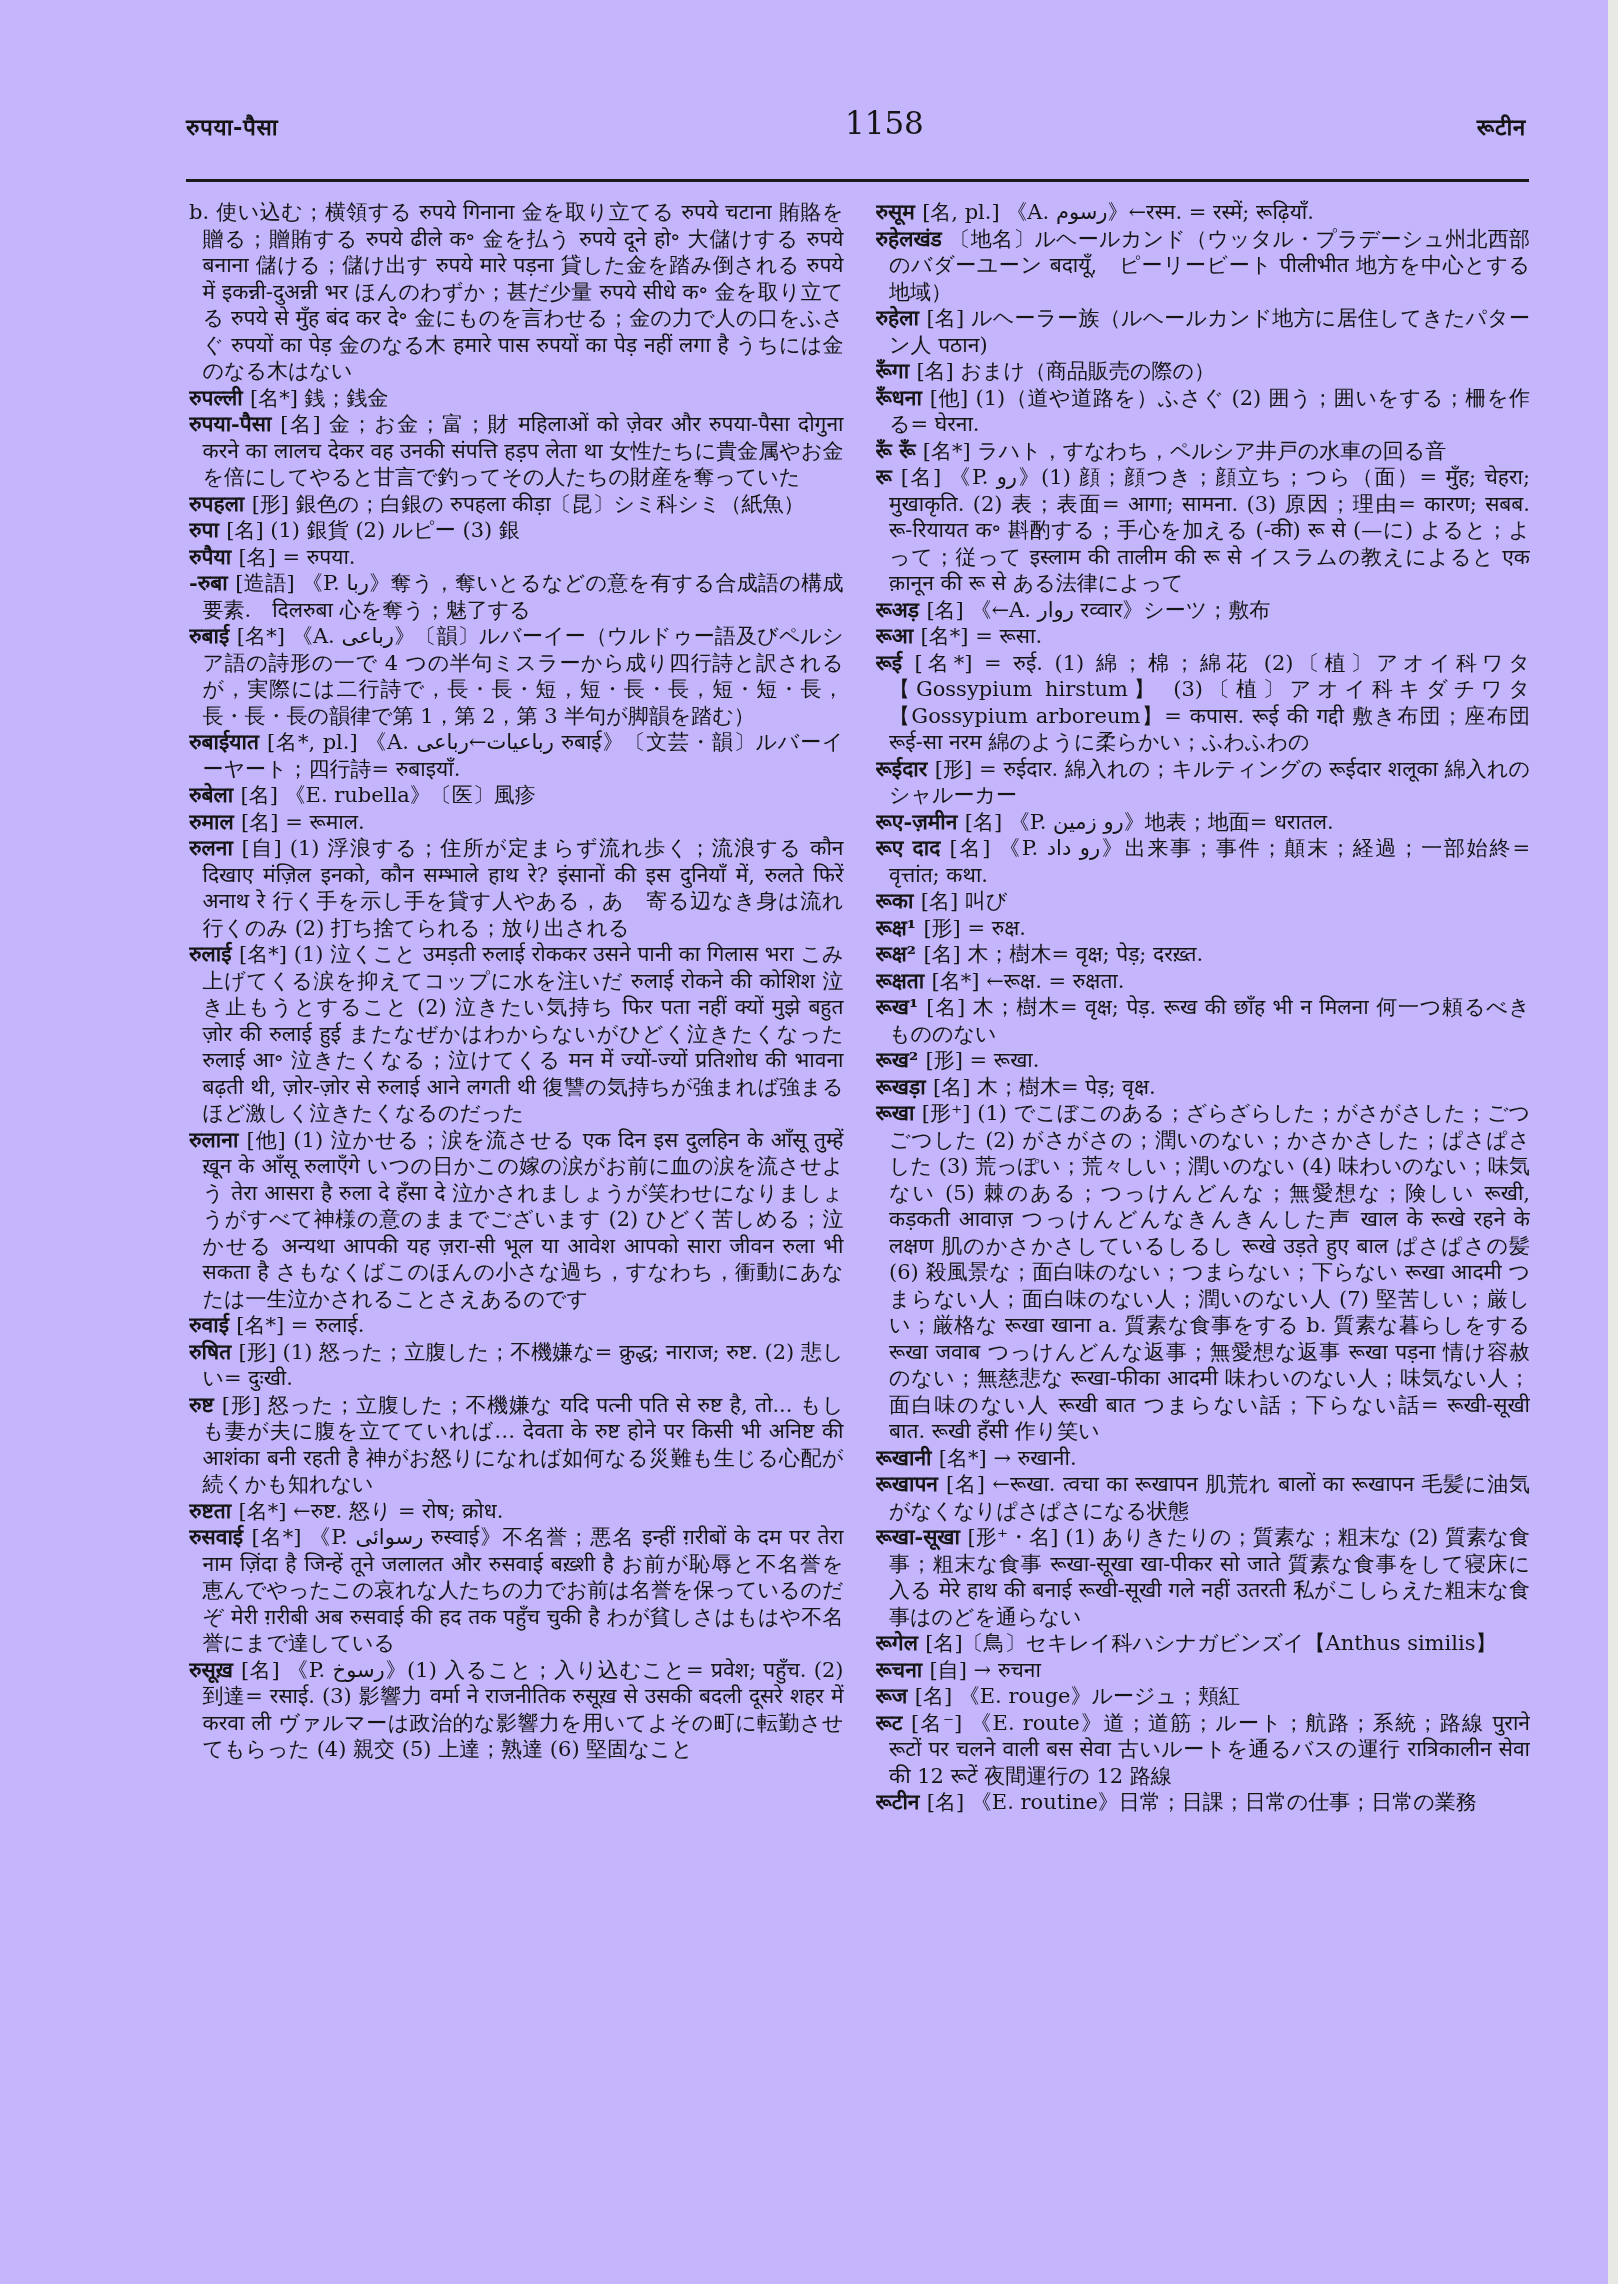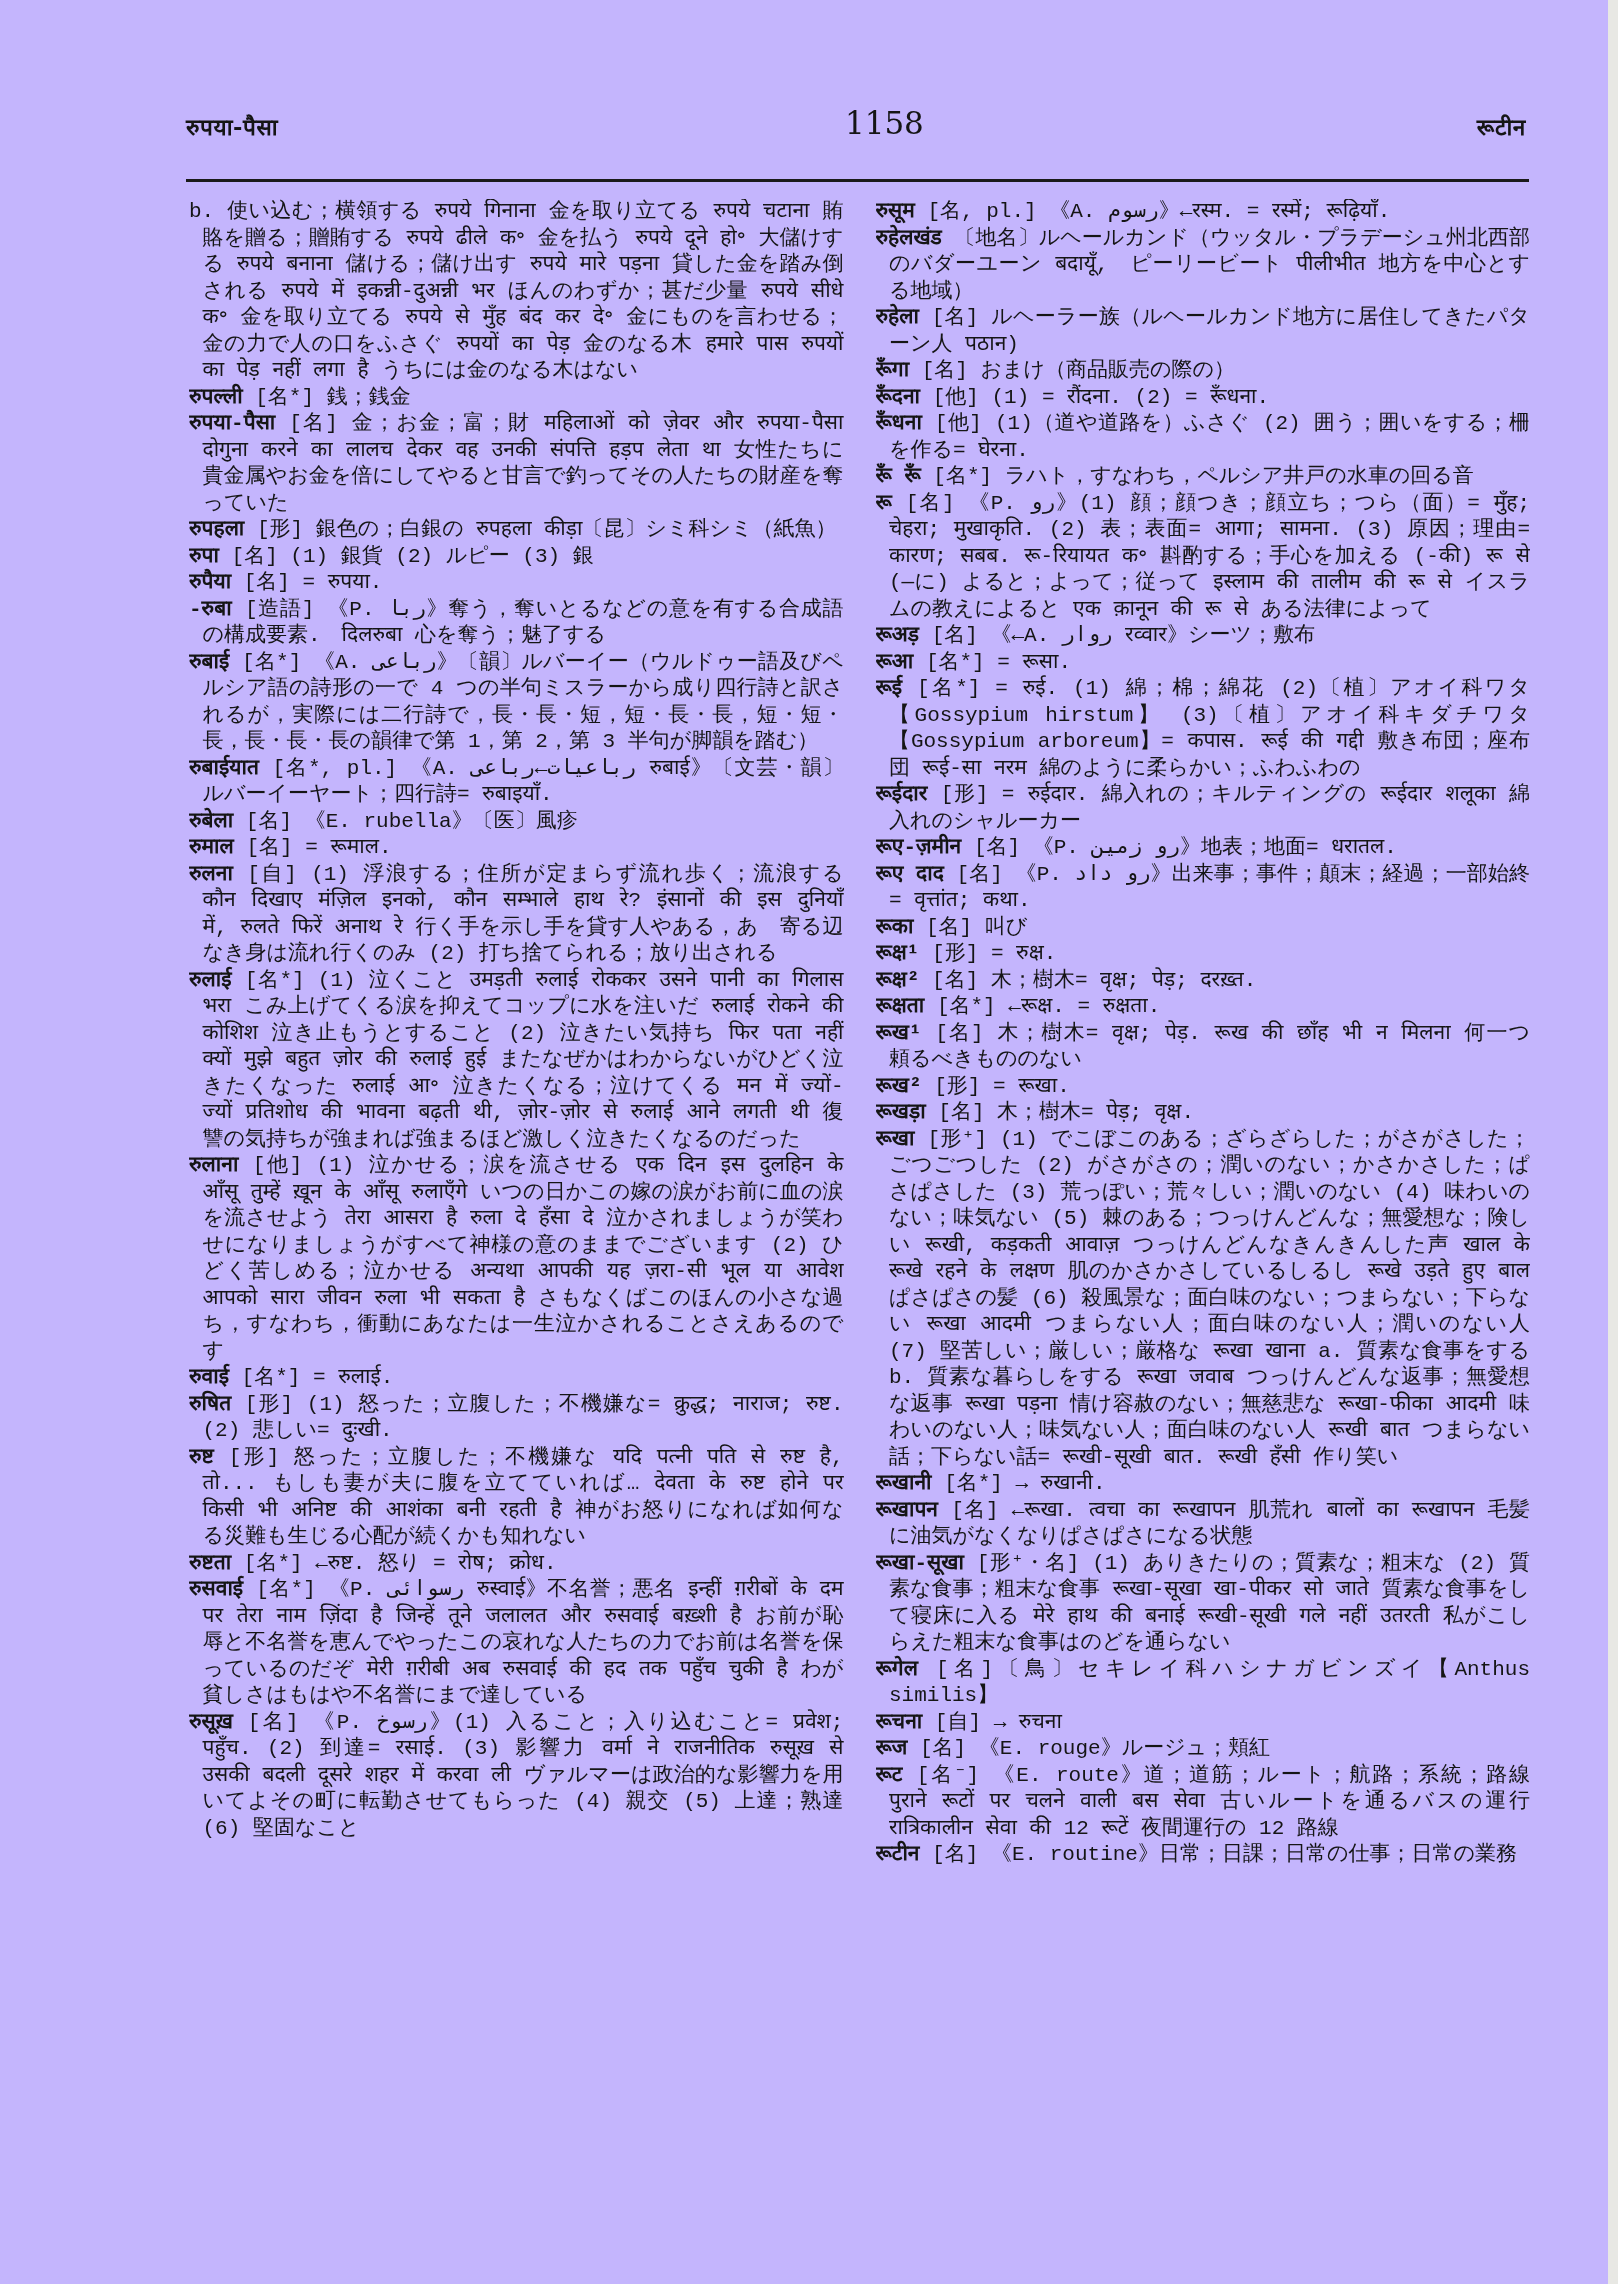--- a/index.html
+++ b/index.html
@@ -42,21 +42,20 @@
     background: #1a1a1a;
   }
   .text-block {
     position: absolute;
     top: 199px;
     left: 189px;
     right: 78px;
     bottom: 34px;
     display: flex;
     gap: 32px;
-    font-family: Liberation Mono, monospace;
   }
   .column {
     width: 660px;
     height: 100%;
     overflow: hidden;
     font-size: 21px;
     line-height: 26.5px;
     text-align: justify;
   }
   .entry {
@@ -98,21 +97,20 @@
         <p class="entry"><b>रुष्ट </b>[形] 怒った；立腹した；不機嫌な यदि पत्नी पति से रुष्ट है, तो... もしも妻が夫に腹を立てていれば… देवता के रुष्ट होने पर किसी भी अनिष्ट की आशंका बनी रहती है 神がお怒りになれば如何なる災難も生じる心配が続くかも知れない</p>
         <p class="entry"><b>रुष्टता </b>[名*] ←रुष्ट. 怒り = रोष; क्रोध.</p>
         <p class="entry"><b>रुसवाई </b>[名*] 《P. رسوائى रुस्वाई》不名誉；悪名 इन्हीं ग़रीबों के दम पर तेरा नाम ज़िंदा है जिन्हें तूने जलालत और रुसवाई बख़्शी है お前が恥辱と不名誉を恵んでやったこの哀れな人たちの力でお前は名誉を保っているのだぞ मेरी ग़रीबी अब रुसवाई की हद तक पहुँच चुकी है わが貧しさはもはや不名誉にまで達している</p>
         <p class="entry"><b>रुसूख़ </b>[名] 《P. رسوخ》(1) 入ること；入り込むこと= प्रवेश; पहुँच. (2) 到達= रसाई.  (3) 影響力 वर्मा ने राजनीतिक रुसूख़ से उसकी बदली दूसरे शहर में करवा ली ヴァルマーは政治的な影響力を用いてよその町に転勤させてもらった (4) 親交 (5) 上達；熟達 (6) 堅固なこと</p>
       </div>
     <div class="column">
         <p class="entry"><b>रुसूम </b>[名, pl.] 《A. رسوم》←रस्म. = रस्में; रूढ़ियाँ.</p>
         <p class="entry"><b>रुहेलखंड </b>〔地名〕ルヘールカンド（ウッタル・プラデーシュ州北西部のバダーユーン बदायूँ,　ピーリービート पीलीभीत 地方を中心とする地域）</p>
         <p class="entry"><b>रुहेला </b>[名] ルヘーラー族（ルヘールカンド地方に居住してきたパターン人 पठान)</p>
         <p class="entry"><b>रूँगा </b>[名] おまけ（商品販売の際の）</p>
-        <p class="entry"><b>रूँदना </b>[他] (1) = रौंदना.  (2) = रूँधना.</p>
         <p class="entry"><b>रूँधना </b>[他] (1)（道や道路を）ふさぐ (2) 囲う；囲いをする；柵を作る= घेरना.</p>
         <p class="entry"><b>रूँ रूँ </b>[名*] ラハト，すなわち，ペルシア井戸の水車の回る音</p>
         <p class="entry"><b>रू </b>[名] 《P. رو》(1) 顔；顔つき；顔立ち；つら（面）= मुँह; चेहरा; मुखाकृति.  (2) 表；表面= आगा; सामना.  (3) 原因；理由= कारण; सबब.  रू-रियायत क॰ 斟酌する；手心を加える (-की) रू से (—に) よると；よって；従って इस्लाम की तालीम की रू से イスラムの教えによると एक क़ानून की रू से ある法律によって</p>
         <p class="entry"><b>रूअड़ </b>[名] 《←A. روار रव्वार》シーツ；敷布</p>
         <p class="entry"><b>रूआ </b>[名*] = रूसा.</p>
         <p class="entry"><b>रूई </b>[名*] = रुई. (1) 綿；棉；綿花 (2)〔植〕アオイ科ワタ【Gossypium hirstum】 (3)〔植〕アオイ科キダチワタ【Gossypium arboreum】= कपास.  रूई की गद्दी 敷き布団；座布団 रूई-सा नरम 綿のように柔らかい；ふわふわの</p>
         <p class="entry"><b>रूईदार </b>[形] = रुईदार. 綿入れの；キルティングの रूईदार शलूका 綿入れのシャルーカー</p>
         <p class="entry"><b>रूए-ज़मीन </b>[名] 《P. رو زمين》地表；地面= धरातल.</p>
         <p class="entry"><b>रूए दाद </b>[名] 《P. رو داد》出来事；事件；顛末；経過；一部始終= वृत्तांत; कथा.</p>
         <p class="entry"><b>रूका </b>[名] 叫び</p>

